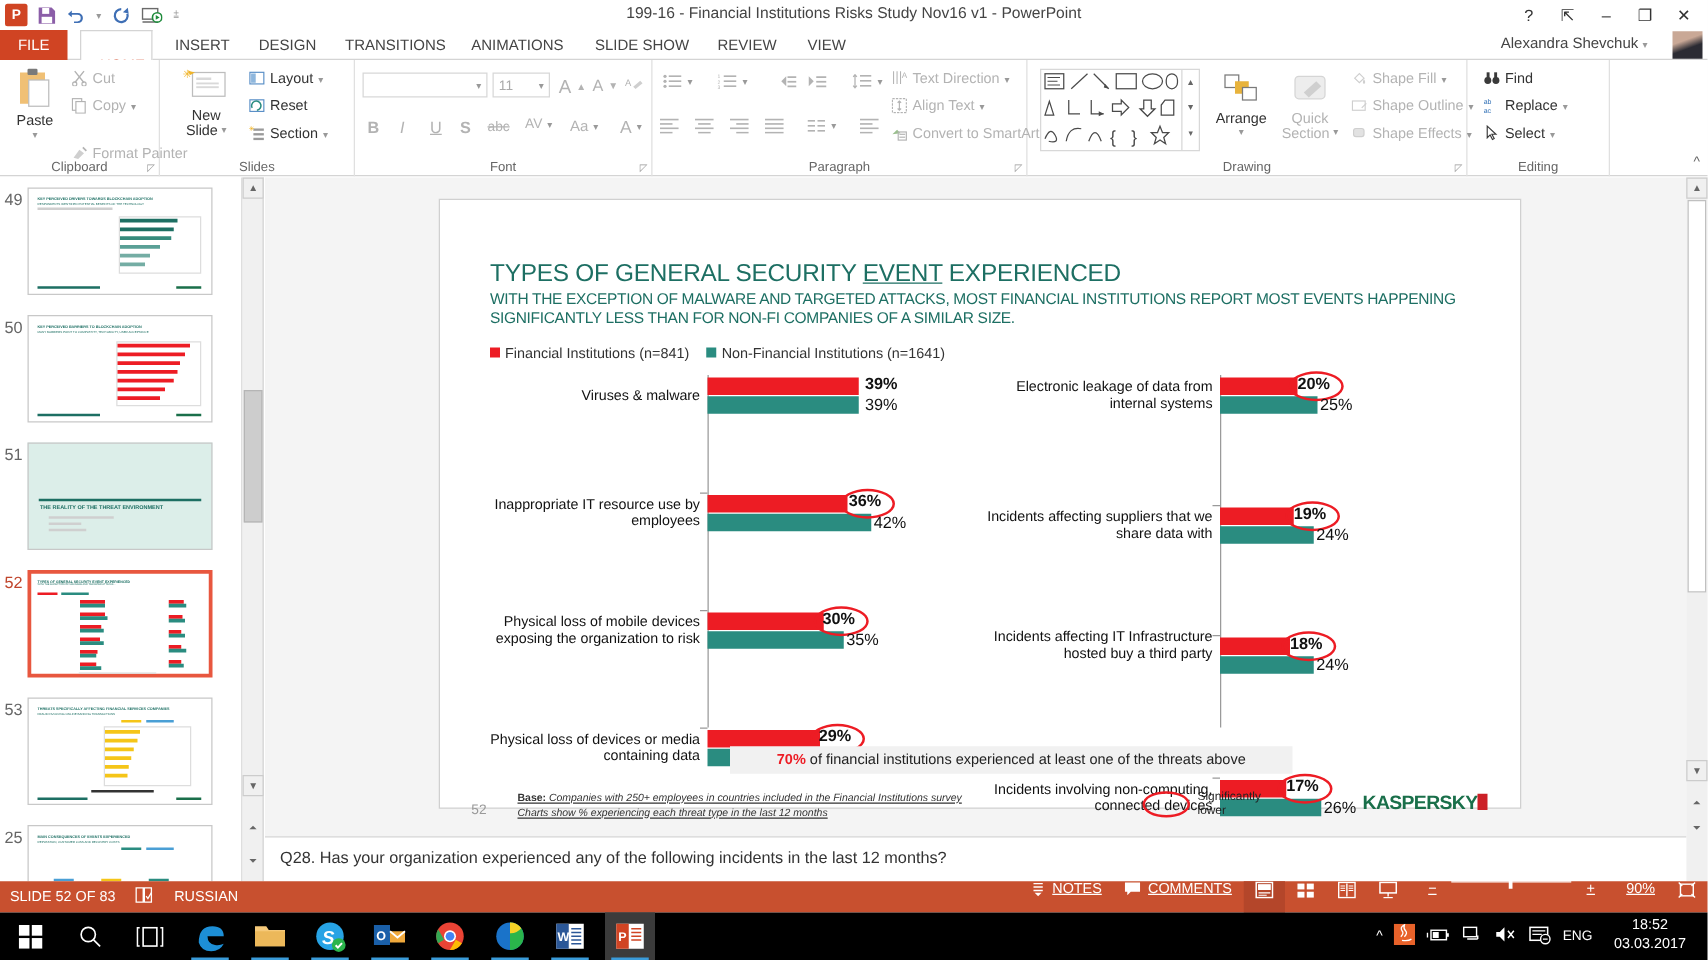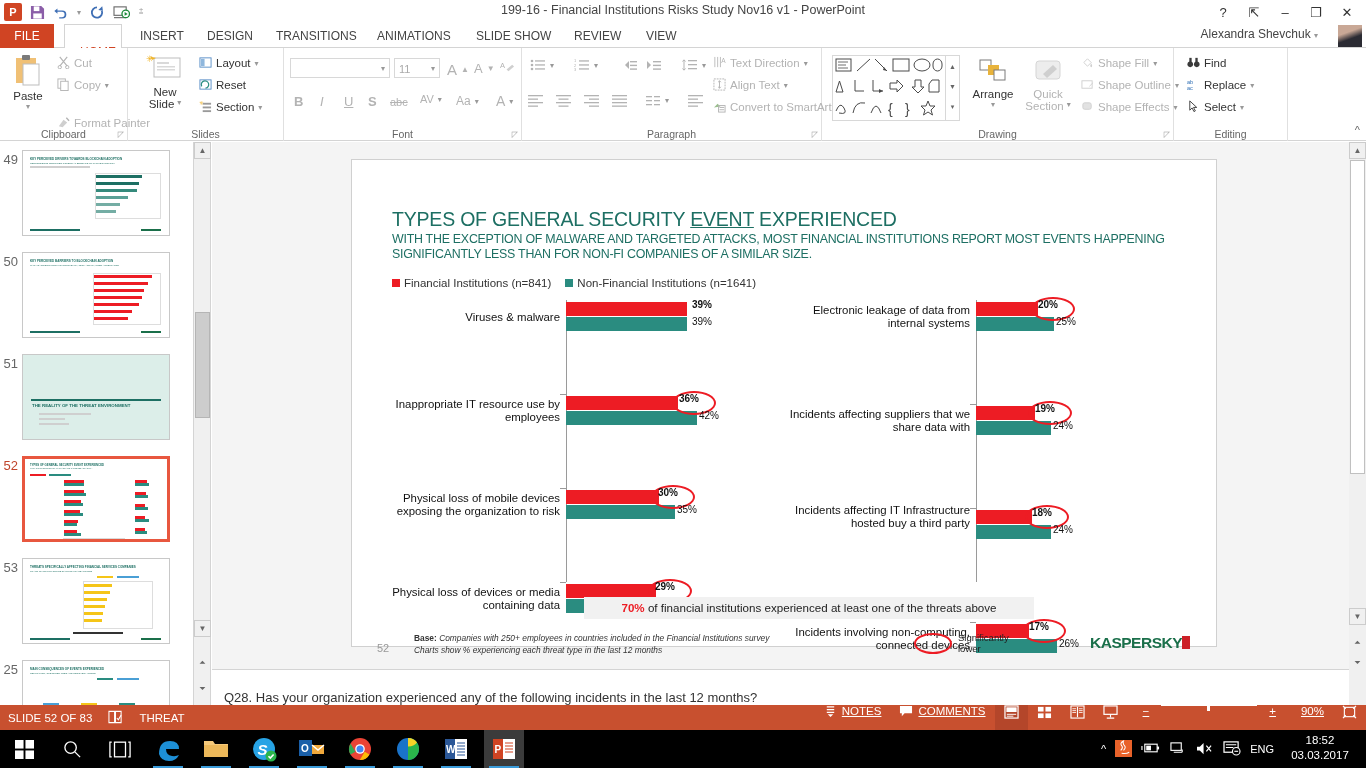--- a/index.html
+++ b/index.html
@@ -158,40 +158,40 @@
   }
   .bararea { position: absolute; left: 192px; top: 0; width: 208px; height: 47px; }
   .axisline {
     position: absolute; left: 192px; width: 1px; background: #9a9a9a;
   }
   .tickmark { position: absolute; left: 186px; width: 6px; height: 1px; background: #9a9a9a; }
   .bar { position: absolute; height: 14px; }
   .bar.fi { background: #ed1c24; top: 2px; }
   .bar.nfi { background: #2a8c80; top: 17px; }
   .vlabel {
-    position: absolute; font-size: 10px; color: #111; white-space: nowrap;
+    position: absolute; font-size: 13px; color: #111; white-space: nowrap;
   }
   .vlabel.fi { font-weight: bold; top: -1px; }
   .vlabel.nfi { top: 16px; }
   .ellipse {
     position: absolute; border: 2.6px solid #ed1c24; border-radius: 50%;
     width: 44px; height: 24px; top: -3px;
   }
 
   
   .summary {
     position: absolute; left: 232px; top: 437px; width: 450px; height: 22px;
     background: #f1f1f1; font-size: 11.6px; color: #222; line-height: 22px;
     text-align: center;
   }
   .summary b { color: #ed1c24; }
   .slidenum { position: absolute; left: 25px; top: 482px; font-size: 11px; color: #999; }
   .basetext {
     position: absolute; left: 62px; top: 473px; font-size: 8.4px; color: #333;
-    font-style: italic; line-height: 11.5px;
+    font-style: italic; line-height: 11.5px; text-decoration: underline;
   }
   .basetext b { font-style: normal; font-weight: bold; }
   .siglegend {
     position: absolute; left: 562px; top: 472px; display: flex; align-items: center; gap: 6px;
   }
   .sig-ell { width: 38px; height: 21px; border: 2.4px solid #ed1c24; border-radius: 50%; }
   .sig-txt { font-size: 9.5px; color: #222; line-height: 11px; }
   .kaspersky {
     position: absolute; right: 26px; top: 474px; font-size: 15.5px; font-weight: bold;
     color: #1a6f4a; letter-spacing: -0.5px;
@@ -199,21 +199,21 @@
   .ksq { display:inline-block; width:8px; height:13px; background:#cc2027; vertical-align:-1px;}
 
   
   .vscroll {
     position: absolute; left: 1349px; top: 142px; width: 17px; height: 563px;
     background: #f0f0f0;
   }
   .notespane {
     position: absolute; left: 212px; top: 669px; width: 1137px; height: 36px;
     background: #fff; border-top: 1px solid #d4d4d4;
-    font-size: 13px; color: #333; padding: 20px 0 0 12px;
+    font-size: 13px; color: #333; padding: 8px 0 0 12px;
   }
 
   
   .statusbar {
     position: absolute; left: 0; top: 705px; width: 1366px; height: 25px;
     background: #c8502f; color: #fff; font-size: 11.5px;
   }
   .sb-left { position: absolute; left: 8px; top: 0; height: 25px; display: flex;
              align-items: center; gap: 16px; }
   .sb-right { position: absolute; right: 0; top: 0; height: 25px; display: flex;
@@ -995,21 +995,21 @@
 
 <div class="statusbar">
   <div class="sb-left">
     <span>SLIDE 52 OF 83</span>
     <span>
       <svg width="15" height="14" viewBox="0 0 16 14">
           <path d="M1 1 h6 v12 h-6z M8 1 h6 v12 h-6z" fill="none" stroke="#fff" stroke-width="1.1"></path>
           <path d="M9.5 8 l1.5 2 l3 -5" stroke="#fff" stroke-width="1.1" fill="none"></path>
         </svg>
     </span>
-    <span>THREAT</span>
+    <span>RUSSIAN</span>
   </div>
   <div class="sb-right">
     <div>
       <svg width="13" height="13" viewBox="0 0 14 14">
           <path d="M3 2 h8 M3 5 h8 M3 8 h8" stroke="#fff" stroke-width="1.2"></path>
           <path d="M4 10 L7 13 L10 10z" fill="#fff"></path>
         </svg>
       <span>NOTES</span>
     </div>
     <div>

